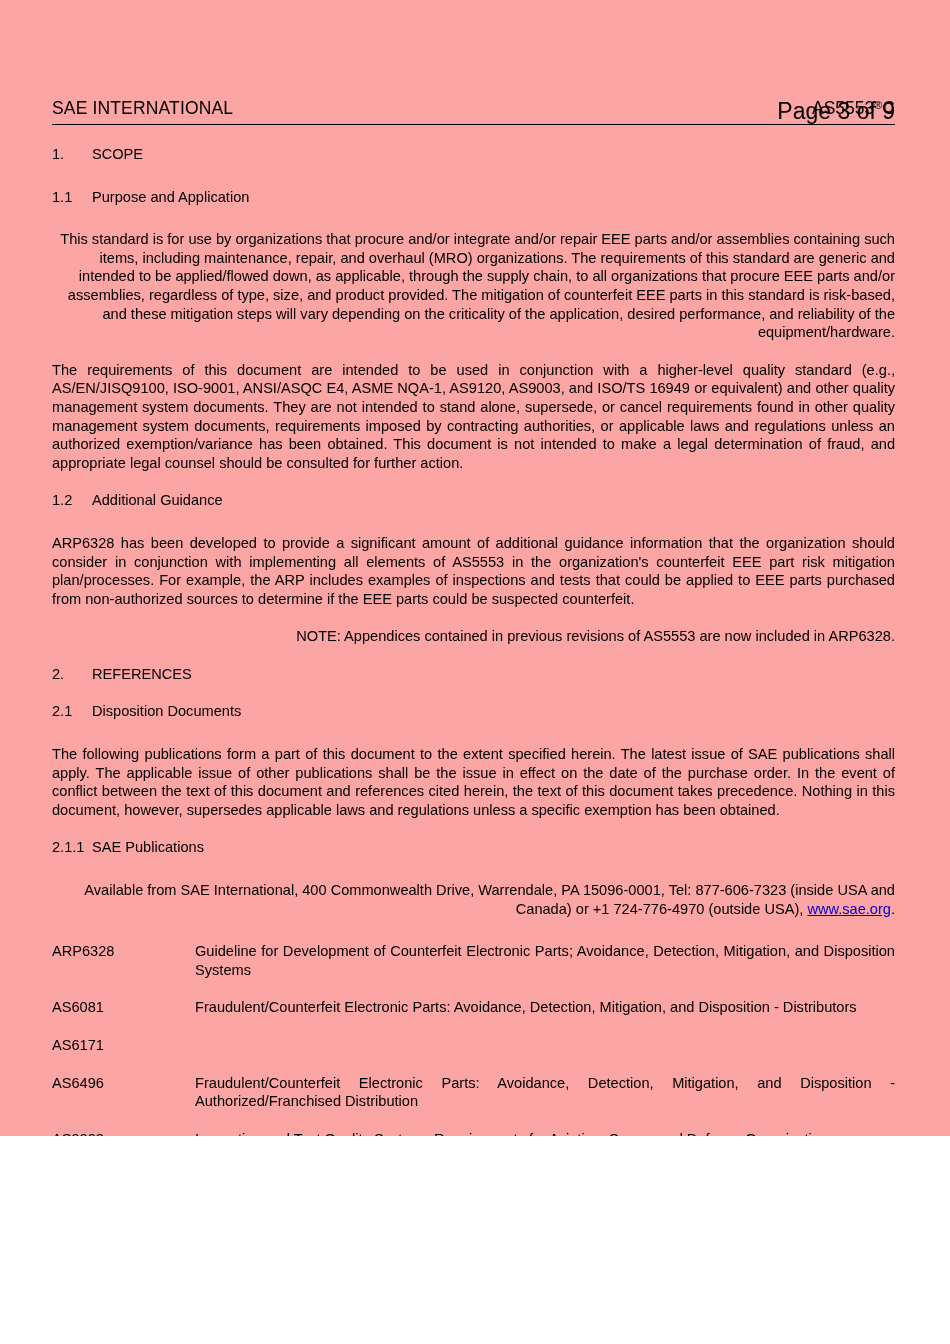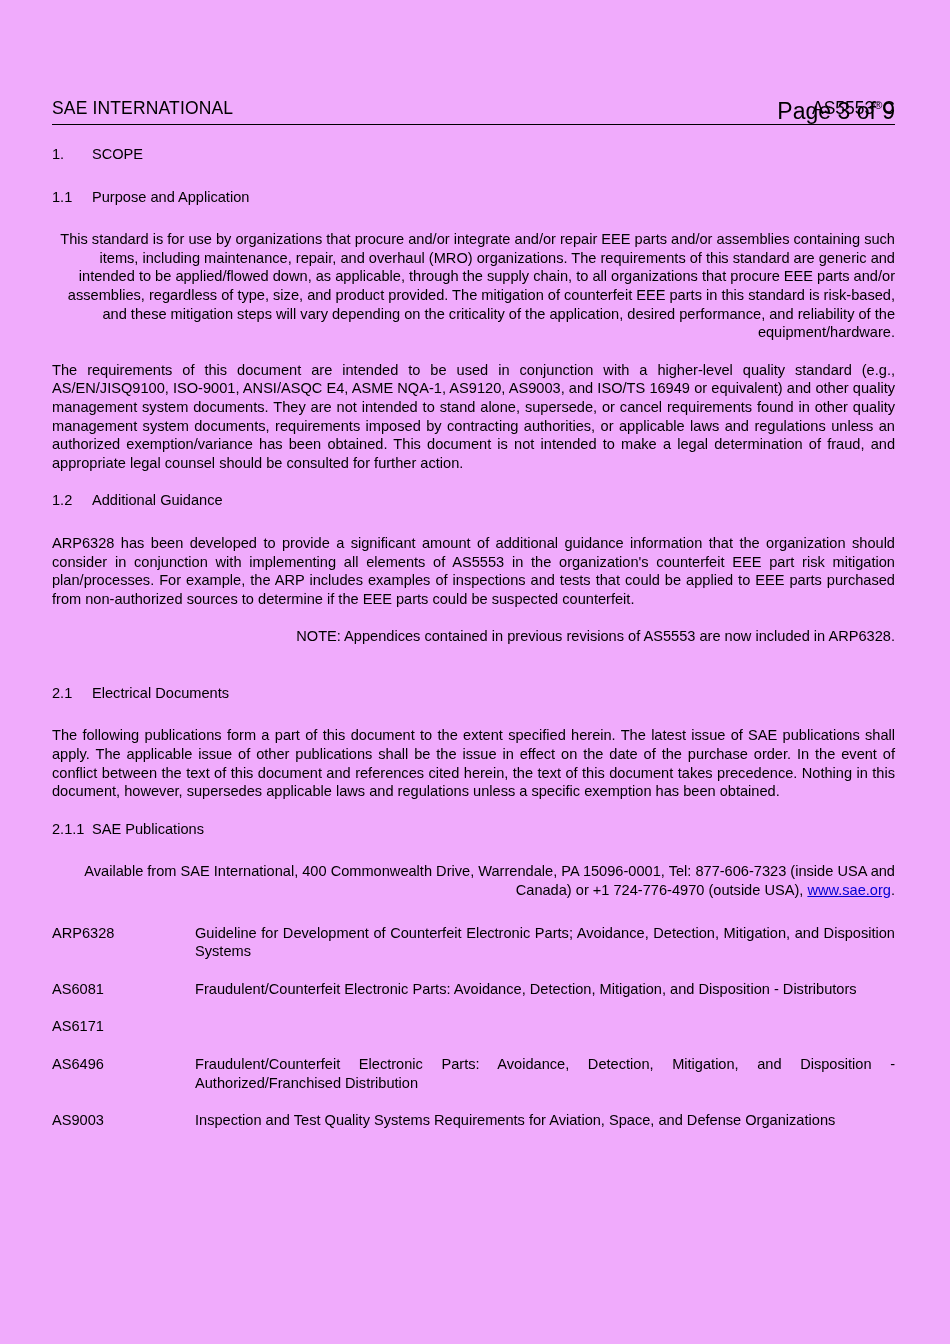--- a/index.html
+++ b/index.html
@@ -8,22 +8,22 @@
     padding: 0;
     background: #ffffff;
   }
   body {
     font-family: "Liberation Sans", sans-serif;
     color: #000000;
   }
   .page {
     position: relative;
     width: 950px;
-    height: 1344px;
-    background: #f0abfc;
+    height: 1136px;
+    background: #fca5a5;
     box-sizing: border-box;
     overflow: hidden;
   }
   .content {
     position: absolute;
     left: 52px;
     top: 0;
     width: 843px;
   }
 
@@ -168,24 +168,25 @@
       <div class="gap-lg"></div>
 
       <p class="para">ARP6328 has been developed to provide a significant amount of additional guidance information that the organization should consider in conjunction with implementing all elements of AS5553 in the organization's counterfeit EEE part risk mitigation plan/processes. For example, the ARP includes examples of inspections and tests that could be applied to EEE parts purchased from non-authorized sources to determine if the EEE parts could be suspected counterfeit.</p>
 
       <div class="gap-md"></div>
 
       <p class="para left">NOTE:  Appendices contained in previous revisions of AS5553 are now included in ARP6328.</p>
 
       <div class="gap-md"></div>
 
-
-      <div class="gap-md"></div>
-
-      <div class="heading"><span class="num">2.1</span><span>Electrical Documents</span></div>
+      <div class="heading"><span class="num">2.</span><span>REFERENCES</span></div>
+
+      <div class="gap-md"></div>
+
+      <div class="heading"><span class="num">2.1</span><span>Disposition Documents</span></div>
 
       <div class="gap-lg"></div>
 
       <p class="para">The following publications form a part of this document to the extent specified herein. The latest issue of SAE publications shall apply. The applicable issue of other publications shall be the issue in effect on the date of the purchase order. In the event of conflict between the text of this document and references cited herein, the text of this document takes precedence. Nothing in this document, however, supersedes applicable laws and regulations unless a specific exemption has been obtained.</p>
 
       <div class="gap-md"></div>
 
       <div class="heading lvl3"><span class="num">2.1.1</span><span>SAE Publications</span></div>
 
       <div class="gap-lg"></div>

